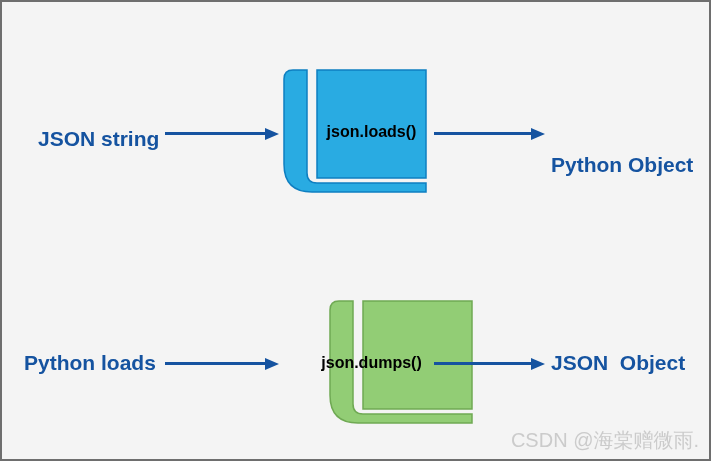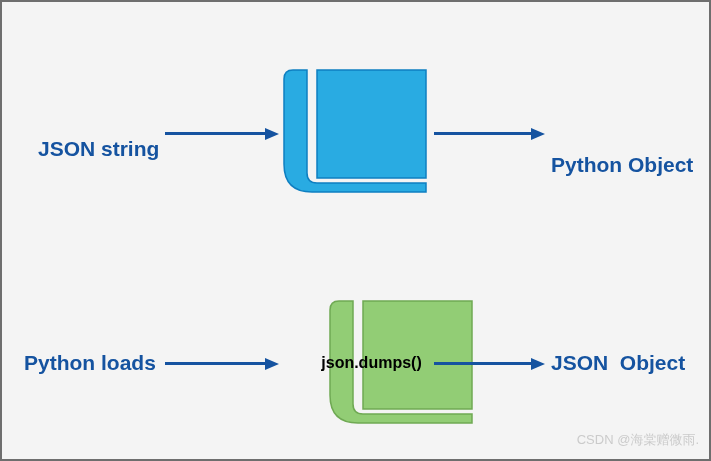--- a/index.html
+++ b/index.html
@@ -54,41 +54,42 @@
     font-weight: bold;
     font-size: 16px;
     line-height: 16px;
     color: var(--code-text);
     white-space: nowrap;
   }
   .watermark {
     position: absolute;
     right: 10px;
     top: 429px;
-    font-size: 13px;
+    font-size: 20px;
     line-height: 18px;
     color: var(--watermark-gray);
     white-space: pre;
   }
 </style>
 </head>
 <body>
 
 <div id="canvas">
 
   <div>
-    <div class="label" style="left:36px; top:136px;">JSON string</div>
+    <div class="label" style="left:36px; top:126px;">JSON string</div>
 
     <div class="arrow" style="left:163px; top:130px; width:100px;"></div>
 
     <div class="book blue" style="left:281px; top:67px;">
       <svg width="144" height="126" viewBox="0 0 144 126">
         <path class="book-shape" stroke-width="1.5" d="M 10,1 L 24,1 L 24,104 Q 24,114 34,114 L 143,114 L 143,123 L 29,123 Q 1,123 1,95 L 1,10 Q 1,1 10,1 Z"></path>
         <rect class="book-shape" stroke-width="1.5" x="34" y="1" width="109" height="108"></rect>
       </svg>
+      <div class="book-label">json.loads()</div>
     </div>
 
     <div class="arrow" style="left:432px; top:130px; width:97px;"></div>
 
     <div class="label" style="left:549px; top:120px;margin-top:32px;">Python Object</div>
   </div>
 
   <div>
     <div class="label" style="left:22px; top:350px;">Python loads</div>
 

